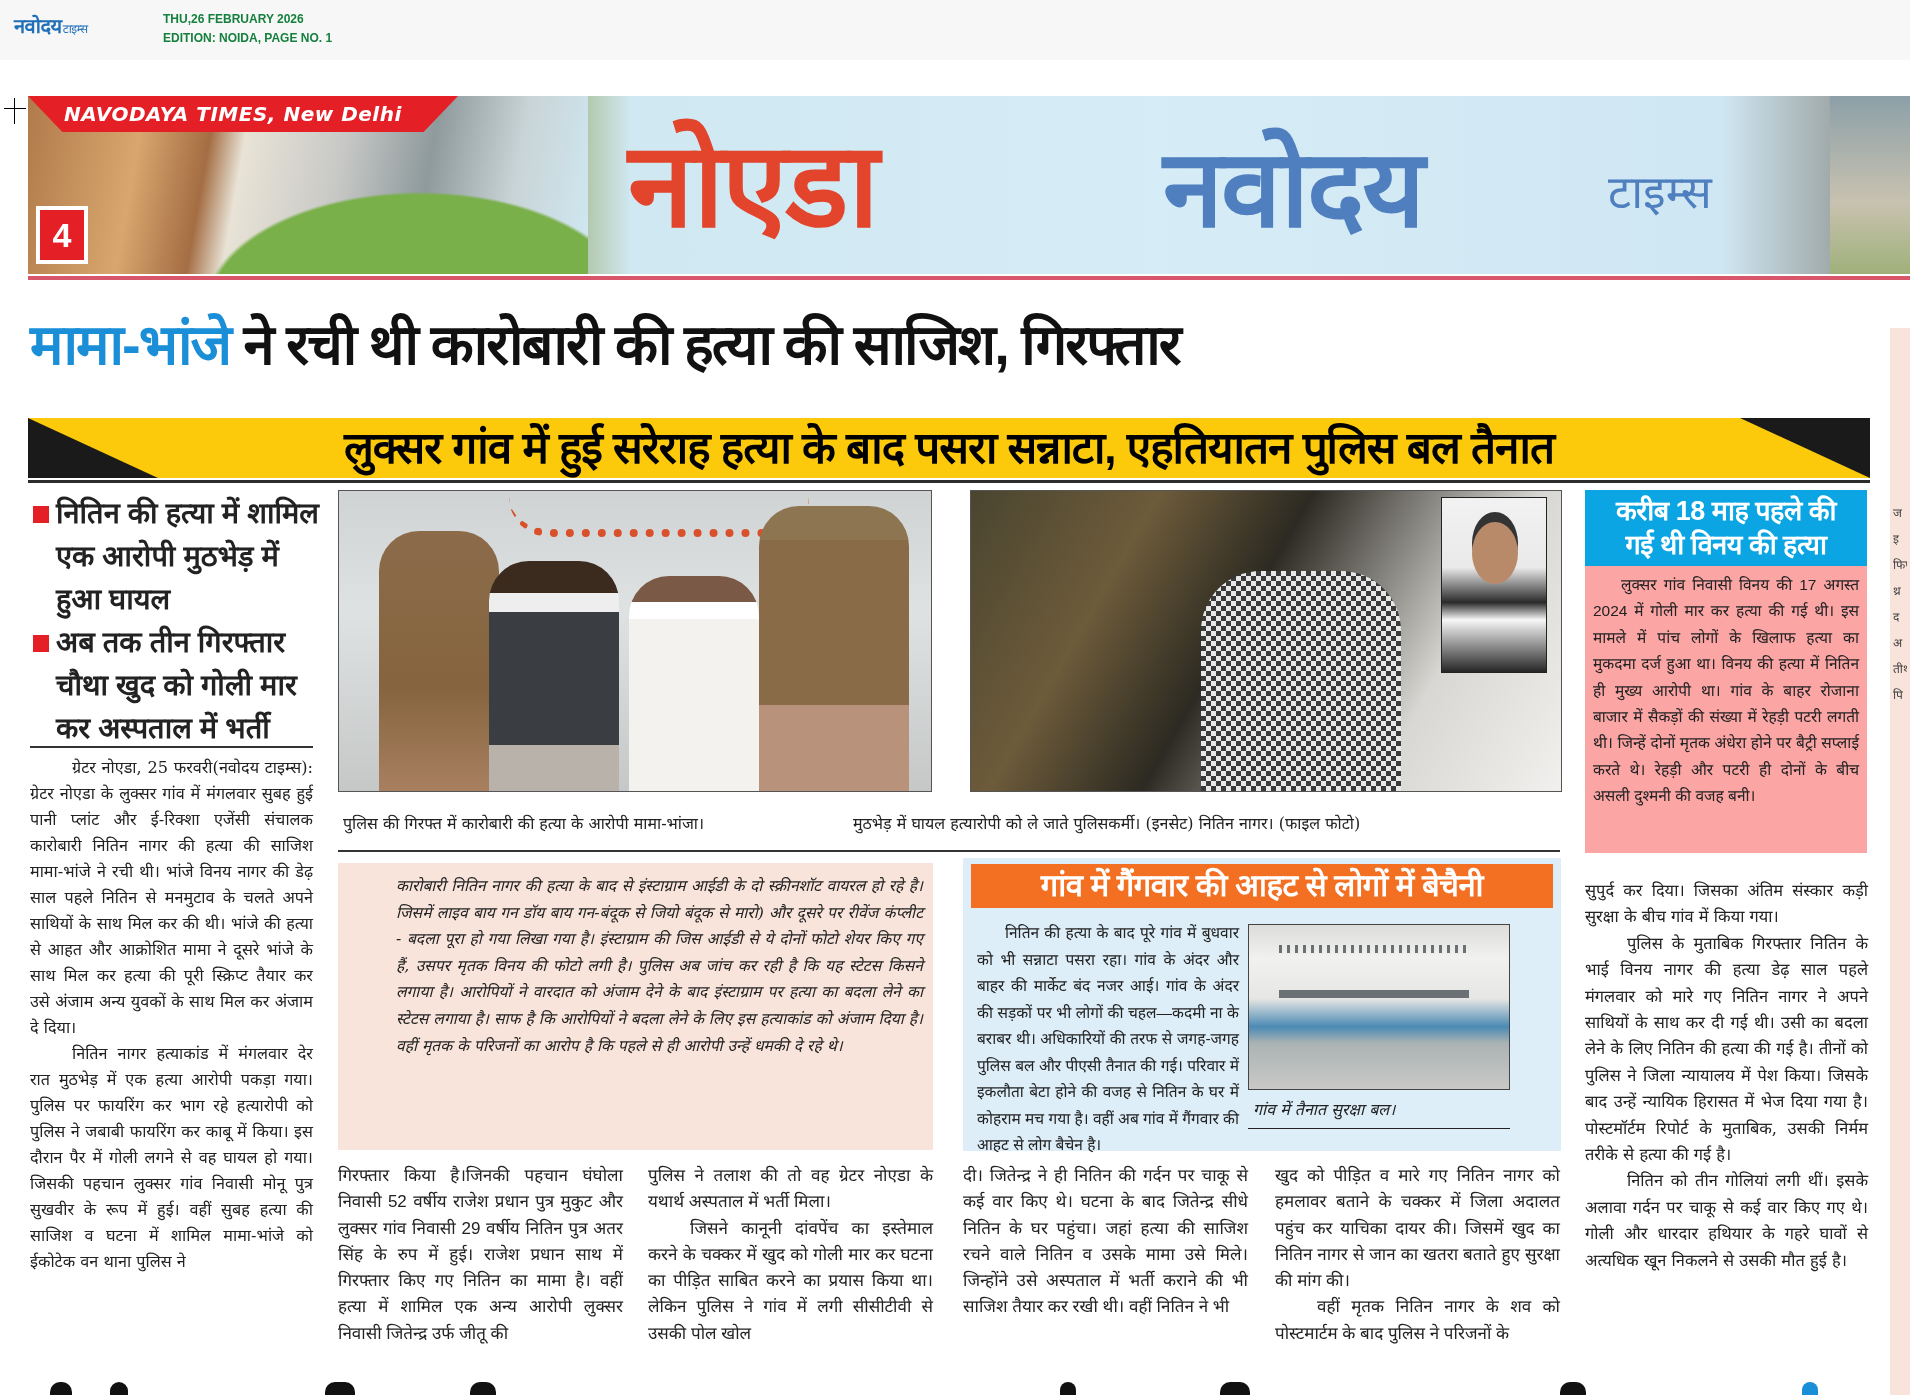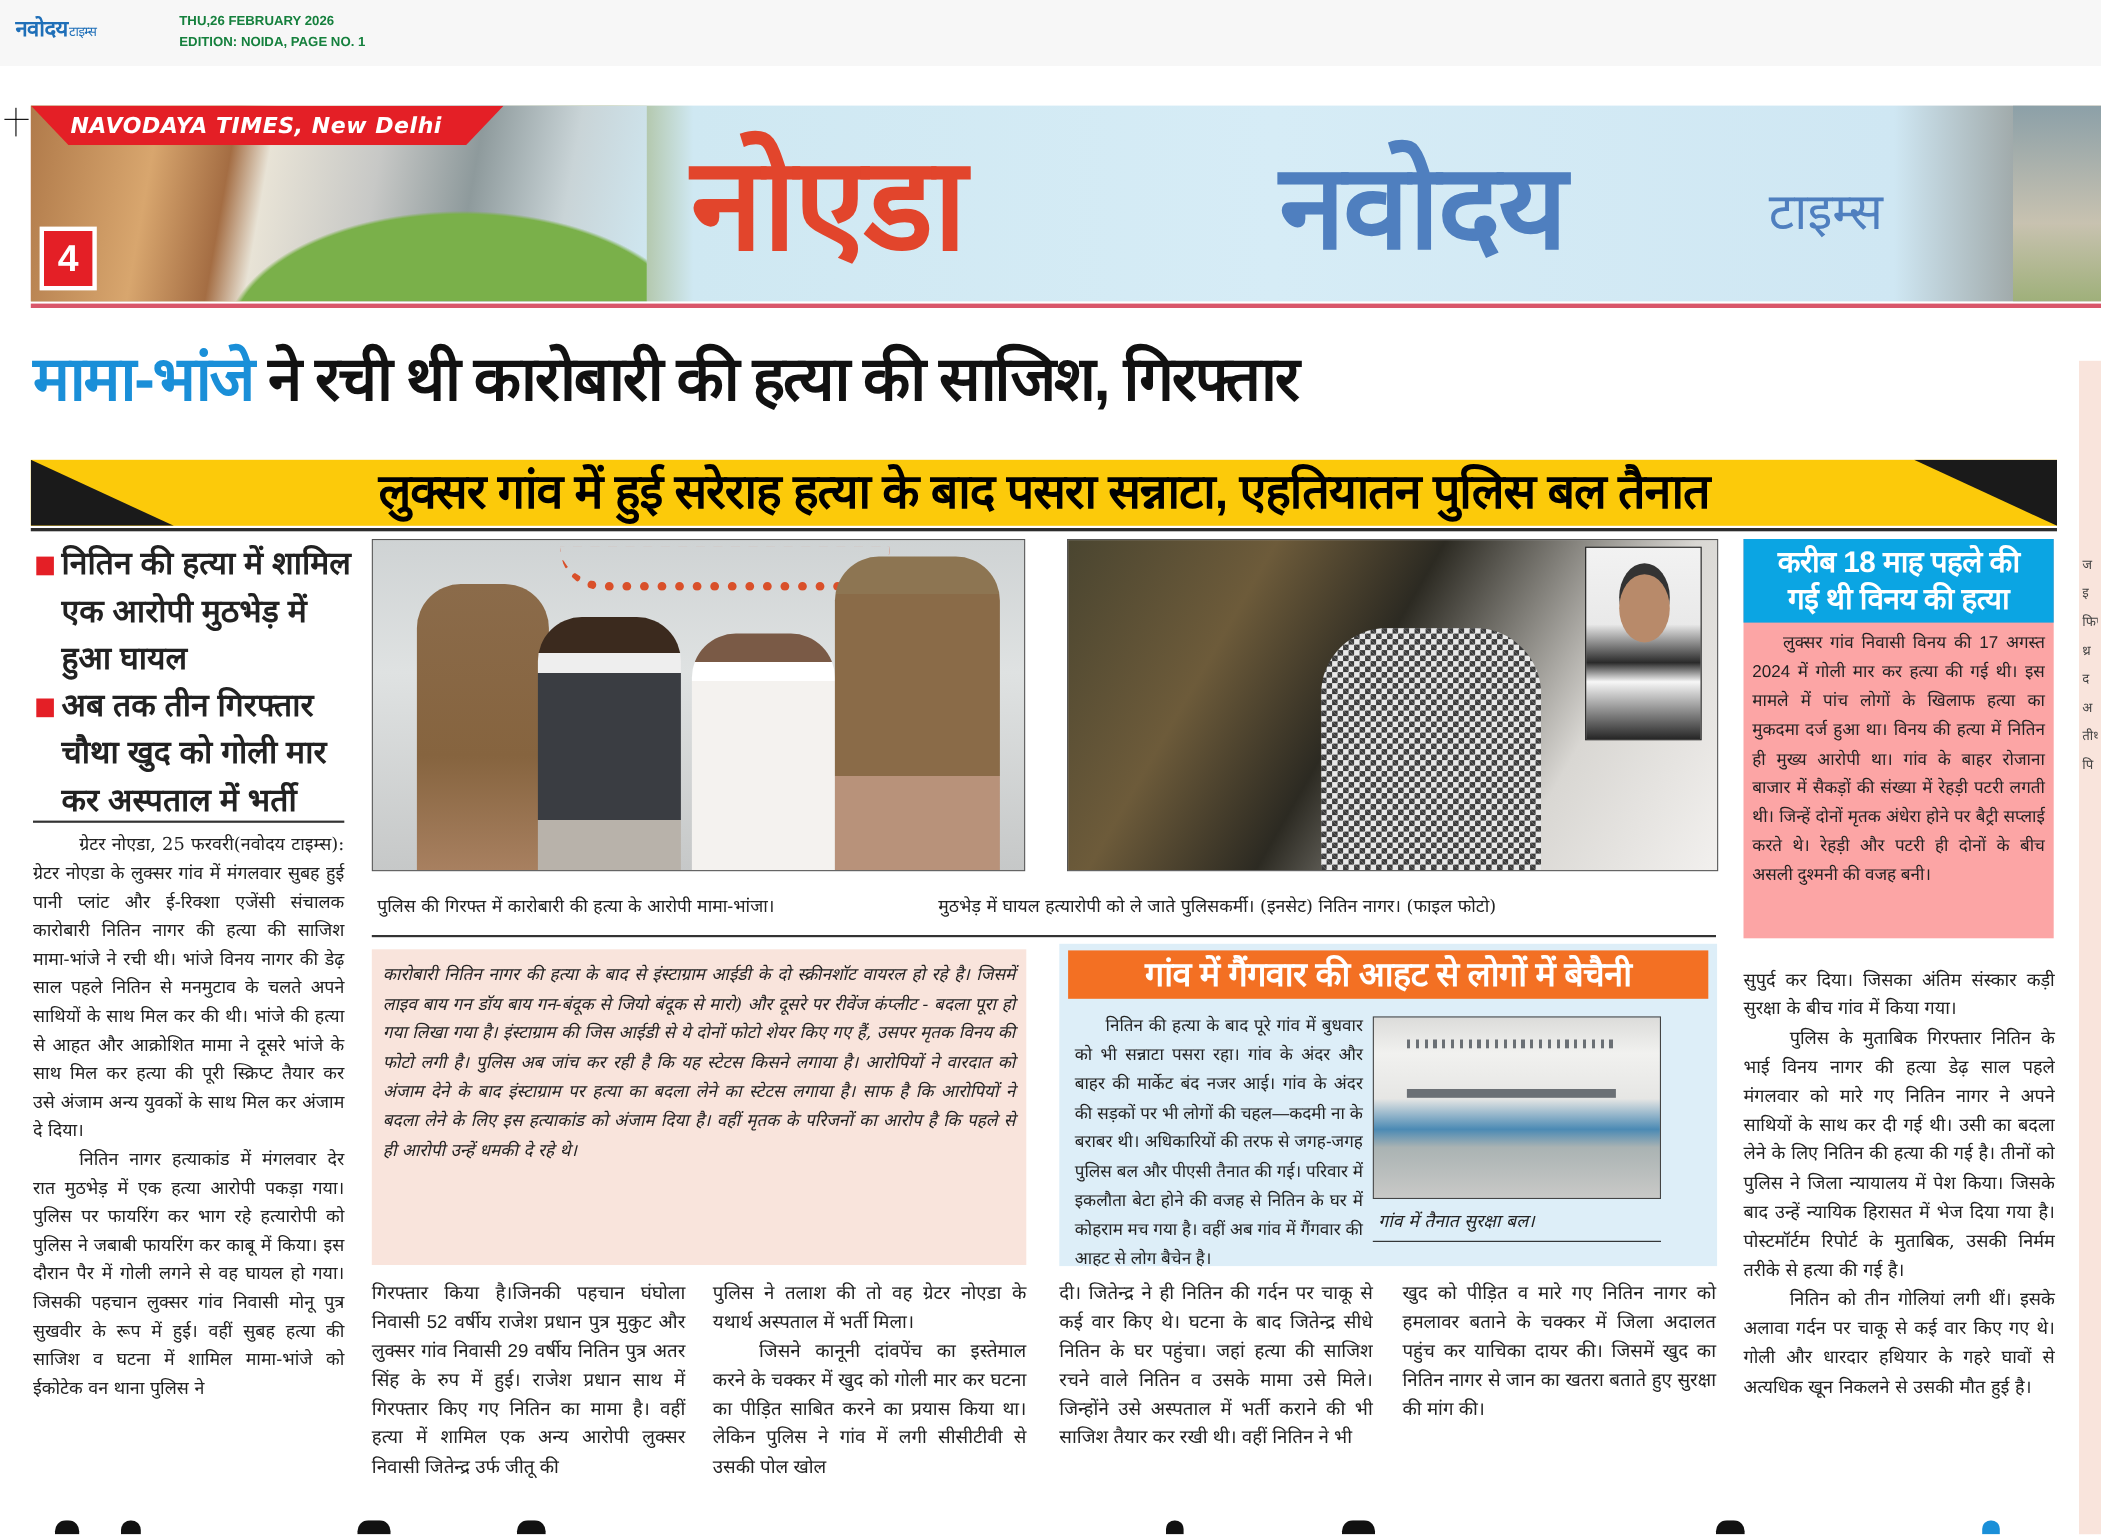--- a/index.html
+++ b/index.html
@@ -74,21 +74,21 @@
   .photo2 .inset { position: absolute; right: 14px; top: 6px; width: 106px; height: 176px; border: 1px solid #222;
      background: linear-gradient(180deg, #f2f2f2 0%, #e9e9e9 40%, #2a2a2a 60%, #f7f7f7 70%, #262626 100%); }
   .photo2 .inset:before { content: ""; position: absolute; left: 30px; top: 24px; width: 46px; height: 62px; border-radius: 50%; background: #b88a6a; box-shadow: 0 -10px 0 #333; }
 
   .caption { position: absolute; top: 812px; font-family: "DejaVu Serif", serif; font-size: 16px; color: #222; white-space: nowrap; }
   .cap-rule { position: absolute; left: 338px; top: 850px; width: 1222px; height: 2px; background: #333; }
 
   
   .pink-box { position: absolute; left: 338px; top: 863px; width: 595px; height: 287px; background: #f9e4dc; padding: 8px 10px; }
   .pink-box h3 { font-family: "Liberation Sans", sans-serif; font-weight: bold; font-size: 29px; line-height: 36px; color: #1a1a1a; letter-spacing: -0.5px; }
-  .pink-box .italic-body { font-family: "DejaVu Serif", serif; font-style: italic; font-size: 15.6px; line-height: 26.6px; color: #222; text-align: justify; margin-top: 2px; }
+  .pink-box .italic-body { font-family: "DejaVu Serif", serif; font-style: italic; font-size: 15.6px; line-height: 26.6px; color: #222; text-align: justify; margin-top: 2px; margin-left: 48px; }
 
   
   .blue-box { position: absolute; left: 963px; top: 858px; width: 598px; height: 293px; background: #ddeef8; padding: 6px 8px; }
   .blue-box .orange-head { background: #f37023; color: #fff; font-family: "Liberation Sans", sans-serif; font-weight: bold; font-size: 31px; line-height: 44px; text-align: center; letter-spacing: -0.5px; }
   .blue-box .bb-text { position: absolute; left: 14px; top: 62px; width: 262px; font-family: "Liberation Sans", sans-serif; font-size: 15.5px; line-height: 26.5px; color: #222; text-align: justify; }
   .blue-box .bb-text p { text-indent: 28px; }
   .blue-box .bb-photo { position: absolute; left: 285px; top: 66px; width: 262px; height: 166px; border: 1px solid #444;
      background: linear-gradient(180deg, #dcdcda 0%, #f1f1ef 20%, #e6e6e4 45%, #4b8ab4 62%, #aab3b3 72%, #c9c9c7 100%); overflow: hidden; }
   .blue-box .bb-photo:before { content: ""; position: absolute; left: 30px; top: 20px; width: 190px; height: 8px; background: repeating-linear-gradient(90deg, #6b7075 0 3px, transparent 3px 8px); box-shadow: 0 45px 0 #6b7075; }
   .blue-box .bb-caption { position: absolute; left: 290px; top: 240px; font-family: "DejaVu Serif", serif; font-style: italic; font-size: 16px; color: #222; }
@@ -198,20 +198,21 @@
   </div>
   <div class="col3 body-text">
     <p class="noindent">पुलिस ने तलाश की तो वह ग्रेटर नोएडा के यथार्थ अस्पताल में भर्ती मिला।</p>
     <p>जिसने कानूनी दांवपेंच का इस्तेमाल करने के चक्कर में खुद को गोली मार कर घटना का पीड़ित साबित करने का प्रयास किया था। लेकिन पुलिस ने गांव में लगी सीसीटीवी से उसकी पोल खोल</p>
   </div>
   <div class="col4 body-text">
     <p class="noindent">दी। जितेन्द्र ने ही नितिन की गर्दन पर चाकू से कई वार किए थे। घटना के बाद जितेन्द्र सीधे नितिन के घर पहुंचा। जहां हत्या की साजिश रचने वाले नितिन व उसके मामा उसे मिले। जिन्होंने उसे अस्पताल में भर्ती कराने की भी साजिश तैयार कर रखी थी। वहीं नितिन ने भी</p>
   </div>
   <div class="col5 body-text">
     <p class="noindent">खुद को पीड़ित व मारे गए नितिन नागर को हमलावर बताने के चक्कर में जिला अदालत पहुंच कर  याचिका दायर की। जिसमें खुद का नितिन नागर से जान का खतरा बताते हुए सुरक्षा की मांग की।</p>
+    <p>वहीं मृतक नितिन नागर के शव को पोस्टमार्टम के बाद पुलिस ने परिजनों के</p>
   </div>
 </div>
 
 <div class="vinay-box">
   <div class="cyan-head">
     <div>करीब 18 माह पहले की</div>
     <div>गई थी विनय की हत्या</div>
   </div>
   <div class="vb-text">
       <p>लुक्सर गांव निवासी विनय की 17 अगस्त 2024 में गोली मार कर हत्या की गई थी। इस मामले में पांच लोगों के खिलाफ हत्या का मुकदमा दर्ज हुआ था। विनय की हत्या में नितिन ही मुख्य आरोपी था। गांव के बाहर रोजाना बाजार में सैकड़ों की संख्या में रेहड़ी पटरी लगती थी। जिन्हें दोनों मृतक अंधेरा होने पर बैट्री सप्लाई करते थे। रेहड़ी और पटरी ही दोनों के बीच असली दुश्मनी की वजह बनी।</p>

